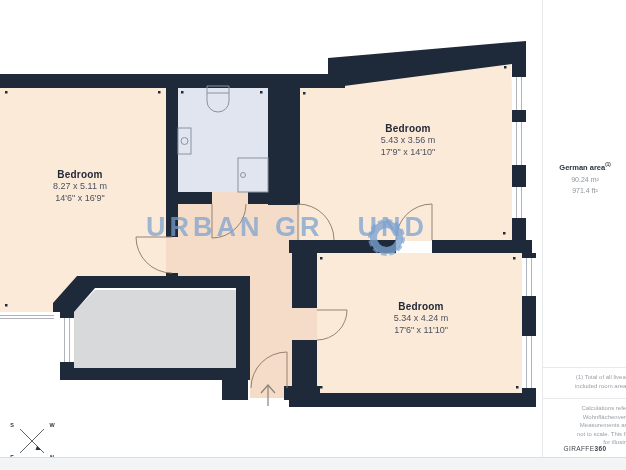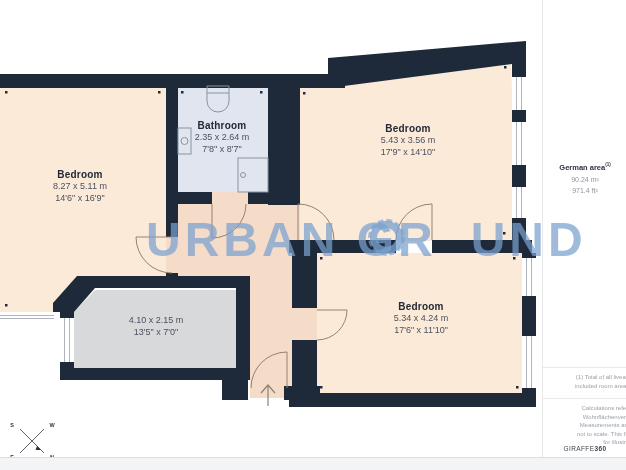--- a/index.html
+++ b/index.html
@@ -7,21 +7,21 @@
          font-family:"Liberation Sans", sans-serif;}
   #plan-svg{position:absolute;left:0;top:0;z-index:1;}
 
   
   .room-label{position:absolute;transform:translateX(-50%);text-align:center;z-index:2;white-space:nowrap;}
   .room-label .nm{font-weight:bold;font-size:10px;line-height:13px;color:#232936;letter-spacing:.2px;}
   .room-label .dm{font-size:9px;line-height:11.5px;color:#4a5160;}
 
   
   #watermark{position:absolute;left:146px;top:212px;z-index:3;white-space:nowrap;
-    font-weight:bold;font-size:48px;letter-spacing:4px;color:rgba(122,161,207,.72);}
+    font-weight:bold;font-size:27px;letter-spacing:4px;color:rgba(122,161,207,.72);}
   #watermark .wm-gap{display:inline-block;width:34px;}
   #wm-sun{position:absolute;left:370px;top:221px;width:19px;height:19px;border-radius:50%;
     border:7px solid rgba(122,161,207,.78);z-index:3;}
   #wm-sun::before{content:"";position:absolute;inset:-9px;border:3px dashed rgba(122,161,207,.65);border-radius:50%;}
 
   
   .vdiv{position:absolute;width:1px;background:#e8e9ea;z-index:2;}
   .hdiv{position:absolute;height:1px;background:#e8e9ea;z-index:2;}
   #living-block{position:absolute;left:543px;width:84px;top:162px;text-align:center;z-index:2;}
   #living-block .ll{font-weight:bold;font-size:7.5px;color:#2c323d;}
@@ -163,33 +163,24 @@
       <path d="M20,429 L44,453 M44,429 L20,453" stroke="#4a4f57" stroke-width="0.9" fill="none"></path>
       <path d="M37,446 L41,450 L35.5,450 Z" fill="#30353d"></path>
     </g>
   </svg>
 
   <div class="room-label" style="left:80px;top:168px;">
     <div class="nm">Bedroom</div>
     <div class="dm">8.27 x 5.11 m</div>
     <div class="dm">14'6" x 16'9"</div>
   </div>
-  <div class="room-label" style="left:222px;top:119px;">
-    <div class="nm">Bathroom</div>
-    <div class="dm">2.35 x 2.64 m</div>
-    <div class="dm">7'8" x 8'7"</div>
-  </div>
   <div class="room-label" style="left:408px;top:122px;">
     <div class="nm">Bedroom</div>
     <div class="dm">5.43 x 3.56 m</div>
     <div class="dm">17'9" x 14'10"</div>
-  </div>
-  <div class="room-label" style="left:156px;top:315px;">
-    <div class="dm">4.10 x 2.15 m</div>
-    <div class="dm">13'5" x 7'0"</div>
   </div>
   <div class="room-label" style="left:421px;top:300px;">
     <div class="nm">Bedroom</div>
     <div class="dm">5.34 x 4.24 m</div>
     <div class="dm">17'6" x 11'10"</div>
   </div>
 
   <div id="watermark"><span>URBAN GR</span><span class="wm-gap"></span><span>UND</span></div>
   <div id="wm-sun"></div>
 

